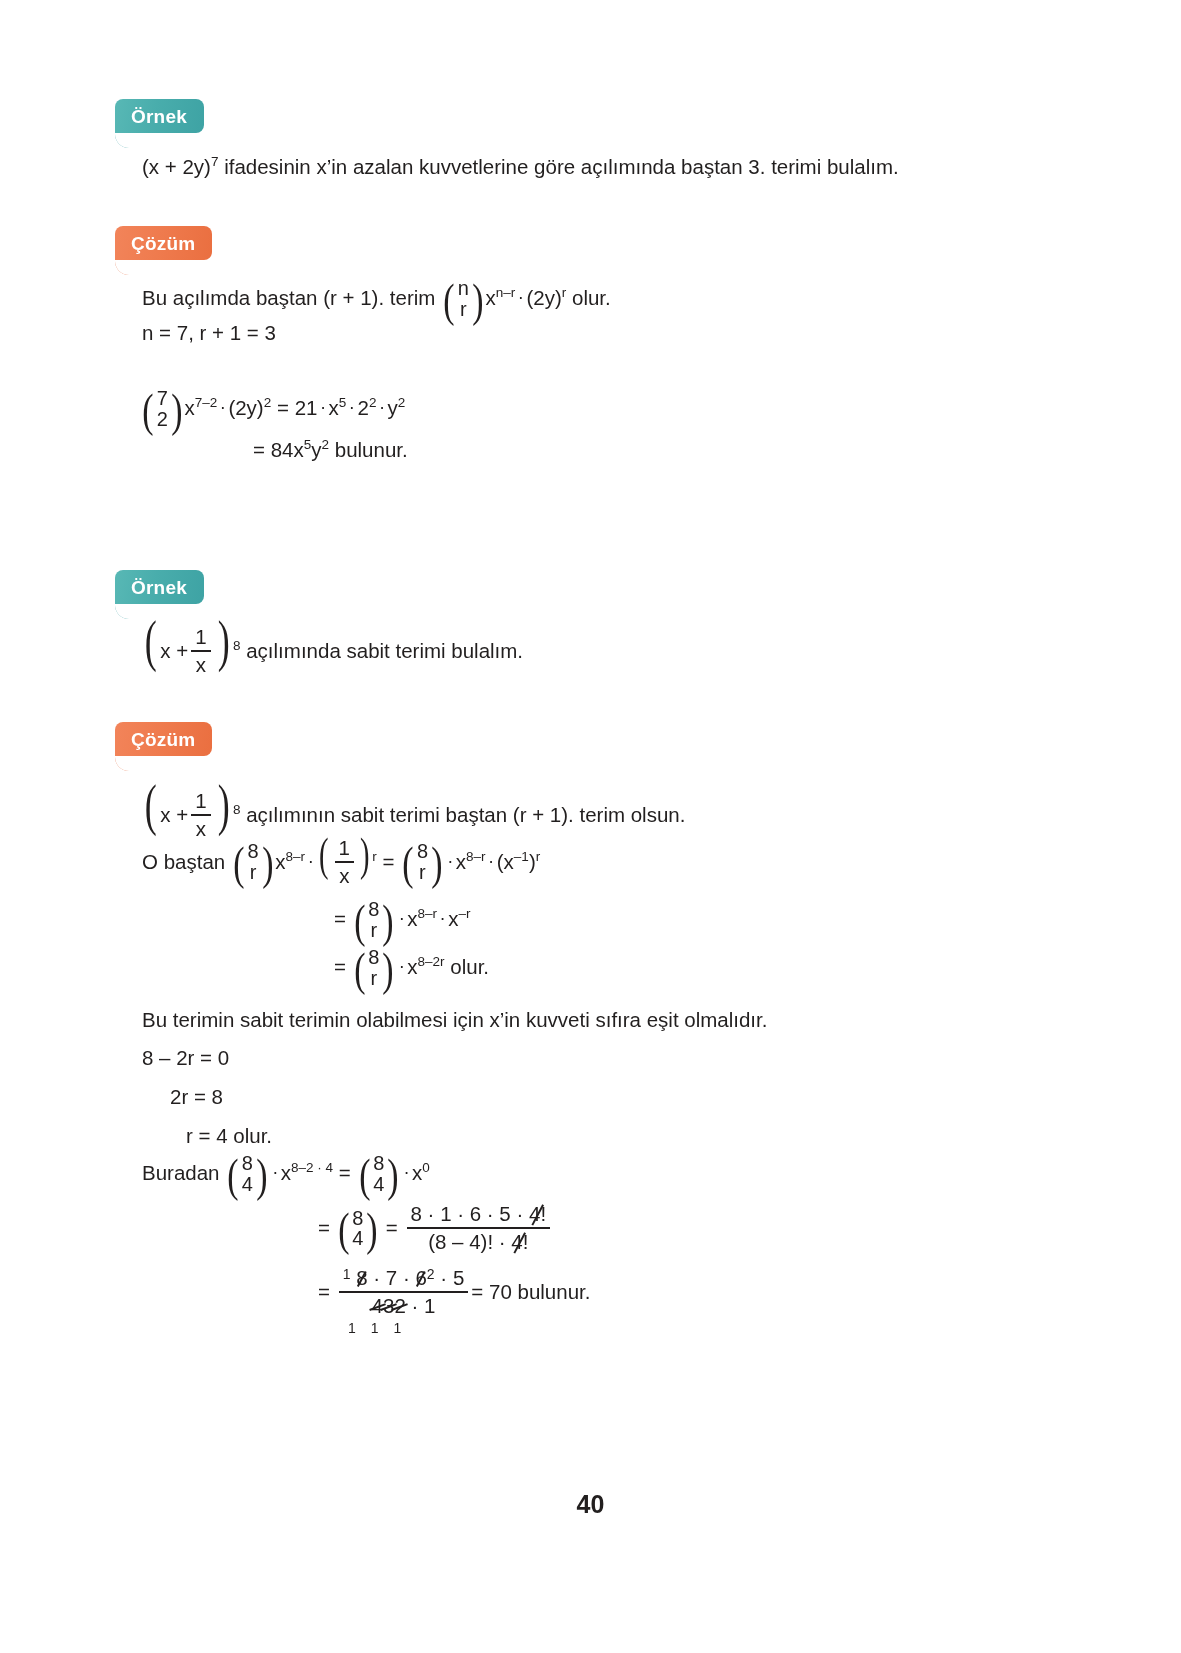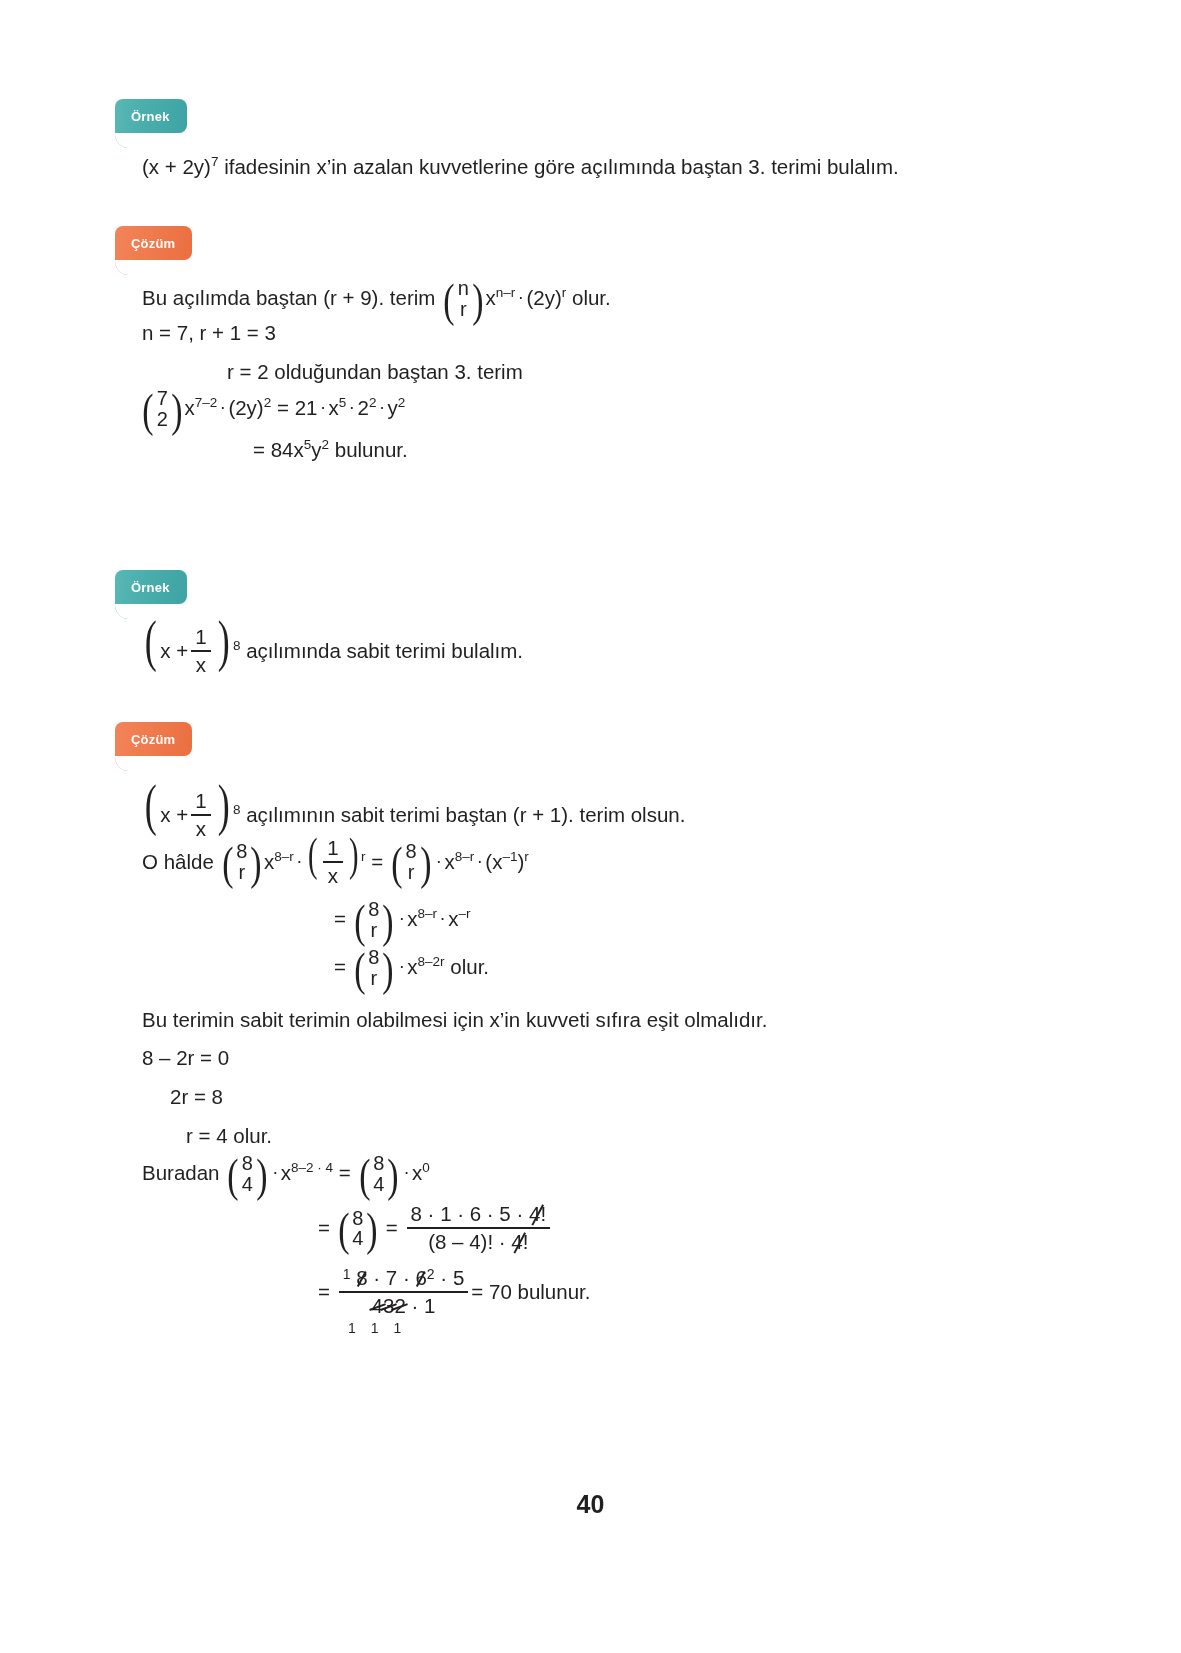--- a/index.html
+++ b/index.html
@@ -21,21 +21,21 @@
   }
 
   
   .tab {
     position: absolute;
     height: 34px;
     padding: 0 17px 0 16px;
     display: flex;
     align-items: center;
     color: #ffffff;
-    font-size: 13px;
+    font-size: 19px;
     font-weight: bold;
     letter-spacing: .2px;
     border-radius: 8px 8px 8px 0;
     line-height: 1;
     z-index: 3;
   }
   .tab.teal {
     background: linear-gradient(100deg, #58b8b5 0%, #49adac 45%, #3ea3a4 100%);
   }
   .tab.orange {
@@ -195,33 +195,32 @@
   <div class="blk" style="left:142px; top:152px;">
     <span class="math"><span>(x + 2y)</span><span class="sup">7</span></span><span> ifadesinin x’in azalan kuvvetlerine göre açılımında baştan 3. terimi bulalım.</span>
   </div>
 
   <div class="tab orange" style="left:115px; top:226px;">
     <span class="tab-inner-mask"></span>
     <span>Çözüm</span>
   </div>
 
   <div class="blk" style="left:142px; top:279px;">
-    <span>Bu açılımda baştan (r + 9). terim </span><span class="binom">
+    <span>Bu açılımda baştan (r + 1). terim </span><span class="binom">
         <span class="par">(</span>
         <span class="stack">
           <span>n</span>
           <span>r</span>
         </span>
         <span class="par">)</span>
       </span><span>x</span><span class="sup">n–r</span><span class="dot">·</span><span>(2y)</span><span class="sup">r</span>&nbsp;<span>olur.</span>
   </div>
 
   <div class="blk" style="left:142px; top:318px;">n = 7, r + 1 = 3</div>
 
-  <div class="blk" style="left:227px; top:357px;">r = 2 olduğundan baştan 3. terim</div>
 
   <div class="blk" style="left:140px; top:389px;">
     <span class="binom">
         <span class="par">(</span>
         <span class="stack">
           <span>7</span>
           <span>2</span>
         </span>
         <span class="par">)</span>
       </span><span>x</span><span class="sup">7–2</span><span class="dot">·</span><span>(2y)</span><span class="sup">2</span>&nbsp;<span>=</span>&nbsp;<span>21</span><span class="dot">·</span><span>x</span><span class="sup">5</span><span class="dot">·</span><span>2</span><span class="sup">2</span><span class="dot">·</span><span>y</span><span class="sup">2</span>
@@ -251,21 +250,21 @@
 
   <div class="blk" style="left:141px; top:791px;">
     <span class="bigpar">(</span><span>x +</span><span class="frac">
         <span class="num">1</span>
         <span class="bar"></span>
         <span class="den">x</span>
       </span><span class="bigpar">)</span><span class="sup">8</span><span> açılımının sabit terimi baştan (r + 1). terim olsun.</span>
   </div>
 
   <div class="blk" style="left:142px; top:838px;">
-    <span>O hâlde </span><span class="binom">
+    <span>O baştan </span><span class="binom">
         <span class="par">(</span>
         <span class="stack">
           <span>8</span>
           <span>r</span>
         </span>
         <span class="par">)</span>
       </span><span>x</span><span class="sup">8–r</span><span class="dot">·</span><span class="bigpar sm">(</span><span class="frac">
         <span class="num">1</span>
         <span class="bar"></span>
         <span class="den">x</span>

